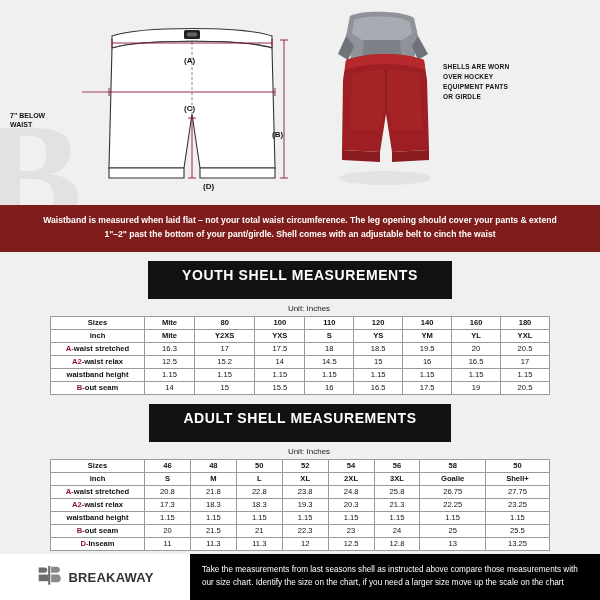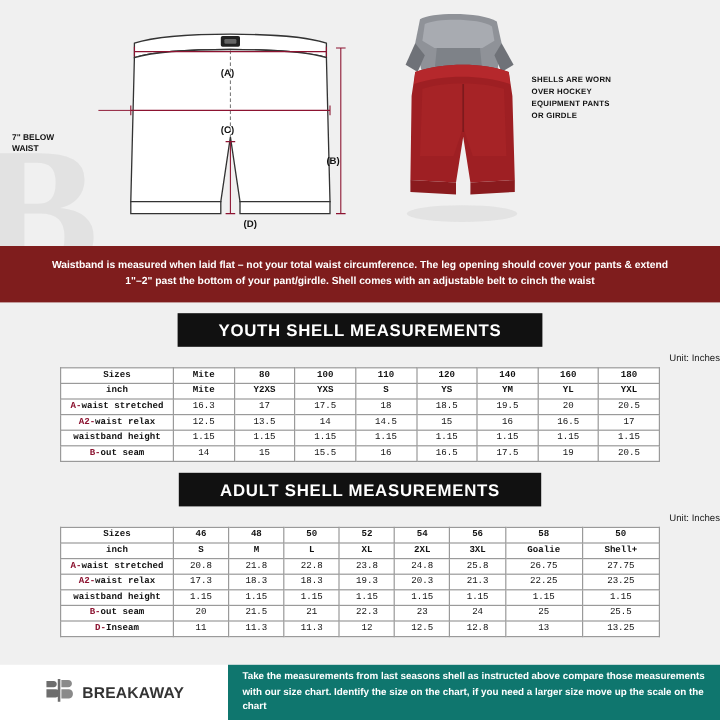--- a/index.html
+++ b/index.html
@@ -113,36 +113,35 @@
     display:flex;
     justify-content:center;
     margin-top:9px;
   }
   .section-title {
     background:#111111;
     color:#ffffff;
     font-size:14px;
     font-weight:bold;
     letter-spacing:0.6px;
-    padding:6px 34px 6px 34px;
+    padding:6px 34px 16px 34px;
   }
   .unit {
-    text-align:right;
+    text-align:center;
     font-size:8px;
     color:#222;
     margin:5px 0 3px 18px;
   }
   
   table.chart {
     width:500px;
     margin:0 auto;
     border-collapse:collapse;
     background:#ffffff;
     font-size:7.6px;
-    font-family:Liberation Mono, monospace;
   }
   table.chart td {
     border:1px solid #9a9a9a;
     text-align:center;
     height:13px;
     padding:0 2px;
     color:#111;
   }
   table.chart tr.headrow td {
     font-weight:bold;
@@ -169,27 +168,26 @@
     gap:6px;
   }
   .footer-brand {
     font-size:13px;
     font-weight:bold;
     color:#333;
     letter-spacing:0.2px;
   }
   .footer-right {
     flex:1;
-    background:#0f766e;
+    background:#000000;
     color:#fff;
     font-size:8.2px;
     line-height:1.55;
     display:flex; align-items:center;
     padding:0 12px 0 12px;
-    font-weight:bold;
   }
 </style>
 </head>
 <body>
 
 <div class="page">
 
 
   <div class="diagram">
     <div class="ghost-b ghost1">B</div>
@@ -291,21 +289,21 @@
           <td>17.5</td>
           <td>18</td>
           <td>18.5</td>
           <td>19.5</td>
           <td>20</td>
           <td>20.5</td>
         </tr>
         <tr>
           <td class="rowlabel"><span class="pfx">A2-</span>waist relax</td>
           <td>12.5</td>
-          <td>13.5</td>
+          <td>15.2</td>
           <td>14</td>
           <td>14.5</td>
           <td>15</td>
           <td>16</td>
           <td>16.5</td>
           <td>17</td>
         </tr>
         <tr>
           <td class="rowlabel">waistband height</td>
           <td>1.15</td>

